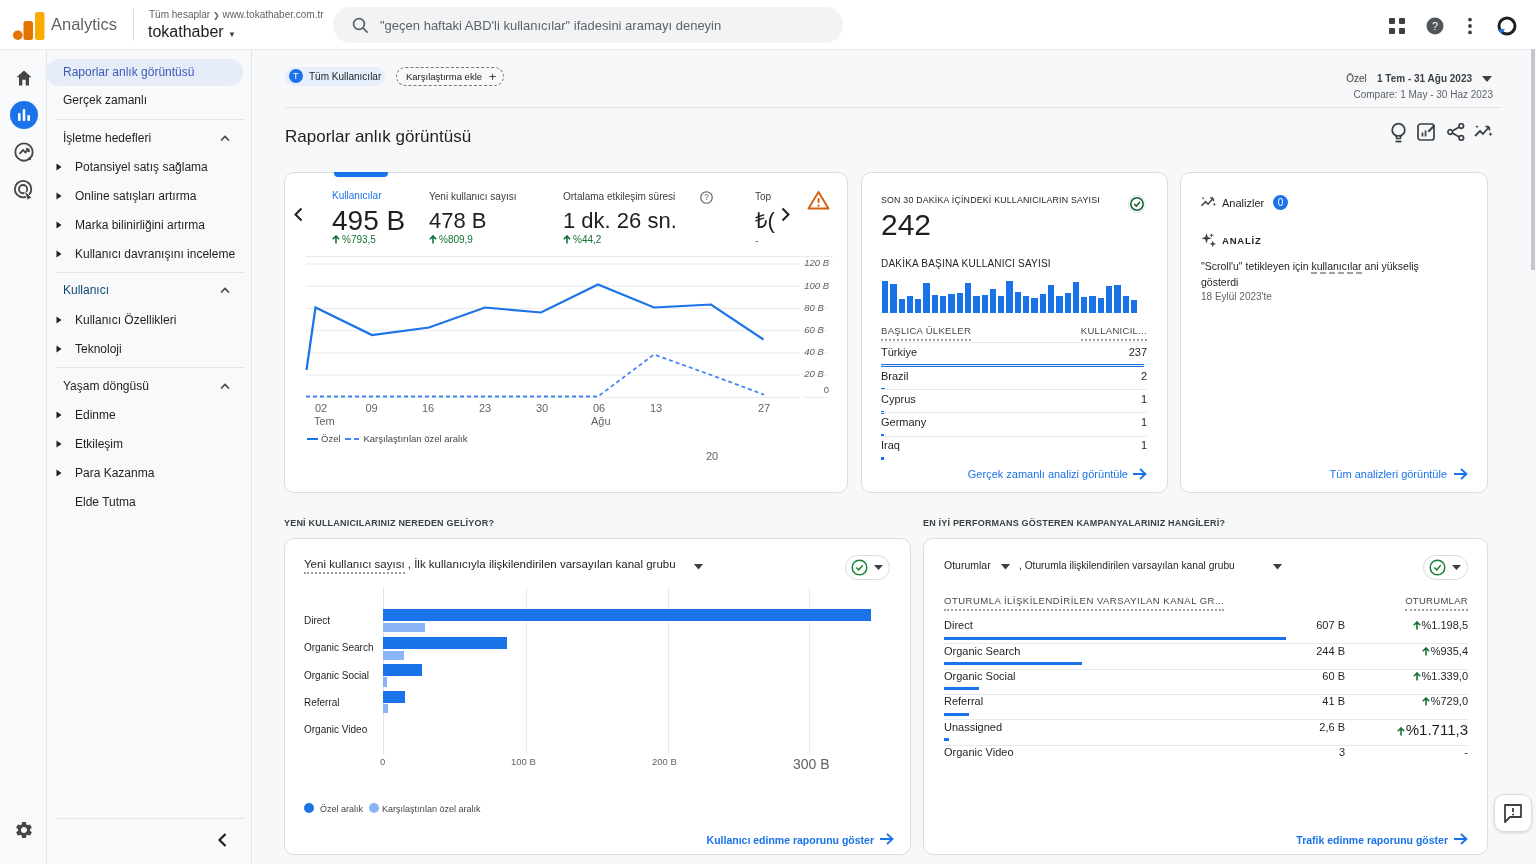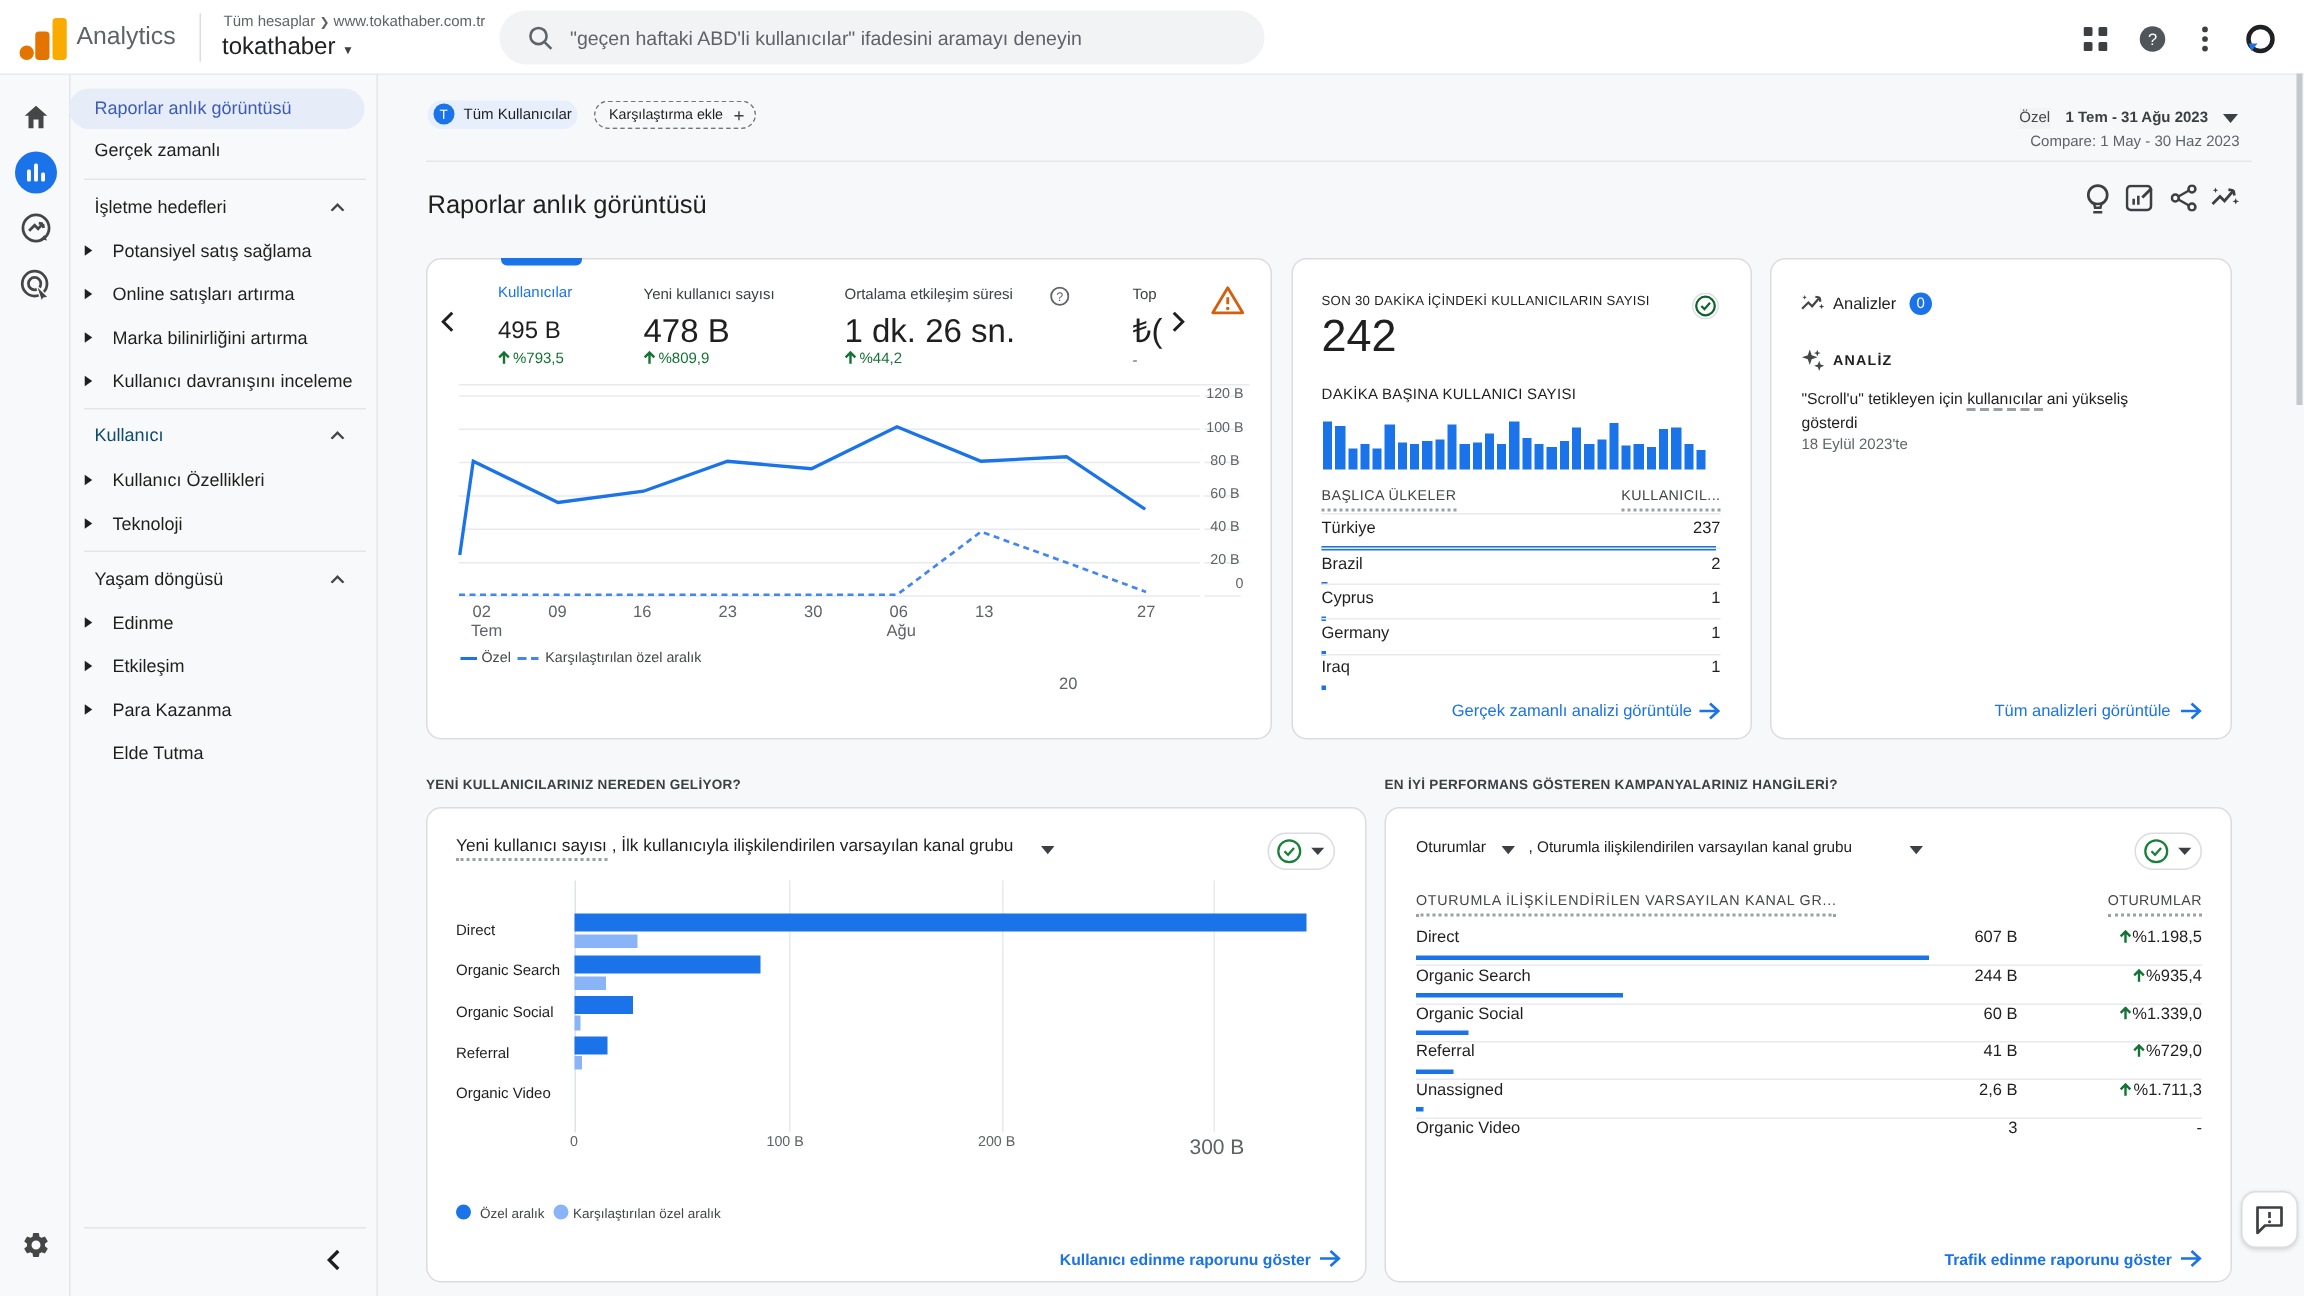--- a/index.html
+++ b/index.html
@@ -185,21 +185,21 @@
   <div class="card" style="left:284px;top:172px;width:564px;height:321px;"></div>
   <div class="abs" style="left:334px;top:172px;width:54px;height:5px;background:#1a73e8;border-radius:0 0 4px 4px;"></div>
   <div id="card1" class="abs" style="left:284px;top:172px;width:564px;height:321px;overflow:hidden;">
     <svg class="abs" style="left:9px;top:35px;" width="10" height="15" viewBox="0 0 10 15">
         <path d="M8.5 1.5 L2.5 7.5 L8.5 13.5" fill="none" stroke="#1f1f1f" stroke-width="2"></path>
       </svg>
     <svg class="abs" style="left:497px;top:35px;" width="10" height="15" viewBox="0 0 10 15">
         <path d="M1.5 1.5 L7.5 7.5 L1.5 13.5" fill="none" stroke="#1f1f1f" stroke-width="2"></path>
       </svg>
     <div class="abs" style="left:48px;top:18px;font-size:10px;color:#1a73e8;">Kullanıcılar</div>
-    <div class="abs" style="left:48px;top:36px;font-size:16px;color:#1f1f1f;line-height:26px;">495 B</div>
+    <div class="abs" style="left:48px;top:36px;font-size:28px;color:#1f1f1f;line-height:26px;">495 B</div>
     <div class="abs" style="left:48px;top:62px;font-size:10px;color:#137333;"><svg style="vertical-align:-1px;margin-right:2px;" width="8" height="9" viewBox="0 0 8 9">
           <path d="M4 8.5 V1.5 M0.8 4.2 L4 1 L7.2 4.2" fill="none" stroke="#137333" stroke-width="1.6"></path>
         </svg>%793,5</div>
     <div class="abs" style="left:145px;top:19px;font-size:10px;color:#3c4043;">Yeni kullanıcı sayısı</div>
     <div class="abs" style="left:145px;top:36px;font-size:22px;color:#1f1f1f;line-height:26px;">478 B</div>
     <div class="abs" style="left:145px;top:62px;font-size:10px;color:#137333;"><svg style="vertical-align:-1px;margin-right:2px;" width="8" height="9" viewBox="0 0 8 9">
           <path d="M4 8.5 V1.5 M0.8 4.2 L4 1 L7.2 4.2" fill="none" stroke="#137333" stroke-width="1.6"></path>
         </svg>%809,9</div>
     <div class="abs" style="left:279px;top:19px;font-size:10px;color:#3c4043;">Ortalama etkileşim süresi</div>
     <svg class="abs" style="left:416px;top:19px;" width="13" height="13" viewBox="0 0 14 14">
@@ -233,21 +233,21 @@
         <line x1="22" y1="180.9" x2="516" y2="180.9"></line>
           <line x1="519" y1="180.9" x2="543" y2="180.9"></line>
         <line x1="22" y1="203.1" x2="516" y2="203.1"></line>
           <line x1="519" y1="203.1" x2="543" y2="203.1"></line>
         <line x1="22" y1="225.3" x2="516" y2="225.3"></line>
           <line x1="519" y1="225.3" x2="543" y2="225.3"></line>
       </g>
       <polyline points="22,224.5 314,224.5 370,182.5 427,203 480,222.6" fill="none" stroke="#4285f4" stroke-width="1.8" stroke-dasharray="4 3"></polyline>
       <polyline points="22.5,198 31.5,135.5 88,163 145,155.5 201,135.5 257,140.5 314,112.5 370,135.5 427,132.5 479.5,167.5" fill="none" stroke="#1a73e8" stroke-width="2.2"></polyline>
     </svg>
-    <div class="abs" style="right:19px;top:80.4px;font-size:9.5px;color:#5f6368;text-align:center;line-height:22.2px;">120 B<br>100 B<br>80 B<br>60 B<br>40 B<br>20 B</div>
+    <div class="abs" style="right:19px;top:80.4px;font-size:9.5px;color:#5f6368;text-align:left;line-height:22.2px;font-style:italic;">120 B<br>100 B<br>80 B<br>60 B<br>40 B<br>20 B</div>
     <div class="abs" style="right:19px;top:212px;font-size:9.5px;color:#5f6368;">0</div>
     <div class="abs" style="left:20px;top:230px;font-size:11px;color:#5f6368;">
         <span style="position:absolute;left:11px;">02</span>
         <span style="position:absolute;left:61.5px;">09</span>
         <span style="position:absolute;left:118px;">16</span>
         <span style="position:absolute;left:175px;">23</span>
         <span style="position:absolute;left:232px;">30</span>
         <span style="position:absolute;left:289px;">06</span>
         <span style="position:absolute;left:346px;">13</span>
         <span style="position:absolute;left:402px;margin-top:48px;">20</span>
@@ -456,21 +456,21 @@
     <div class="abs" style="left:21px;top:155.6px;width:524px;height:1px;background:#e8eaed;"></div>
     <div class="abs" style="left:21px;top:157px;font-size:11px;color:#1f1f1f;">Referral</div>
     <div class="abs" style="right:143px;top:157px;font-size:11px;color:#1f1f1f;">41 B</div>
     <div class="abs" style="right:20px;top:157px;font-size:11px;color:#1f1f1f;"><svg style="vertical-align:-1px;margin-right:1px;" width="8" height="9" viewBox="0 0 8 9">
           <path d="M4 8.5 V1.5 M0.8 4.2 L4 1 L7.2 4.2" fill="none" stroke="#137333" stroke-width="1.6"></path>
         </svg>%729,0</div>
     <div class="abs" style="left:21px;top:174.7px;width:24.5px;height:3px;background:#1a73e8;"></div>
     <div class="abs" style="left:21px;top:181px;width:524px;height:1px;background:#e8eaed;"></div>
     <div class="abs" style="left:21px;top:183px;font-size:11px;color:#1f1f1f;">Unassigned</div>
     <div class="abs" style="right:143px;top:183px;font-size:11px;color:#1f1f1f;">2,6 B</div>
-    <div class="abs" style="right:20px;top:183px;font-size:11px;color:#1f1f1f;"><svg style="vertical-align:-1px;margin-right:1px;" width="8" height="9" viewBox="0 0 8 9">
+    <div class="abs" style="right:20px;top:183px;font-size:15px;color:#1f1f1f;"><svg style="vertical-align:-1px;margin-right:1px;" width="8" height="9" viewBox="0 0 8 9">
           <path d="M4 8.5 V1.5 M0.8 4.2 L4 1 L7.2 4.2" fill="none" stroke="#137333" stroke-width="1.6"></path>
         </svg>%1.711,3</div>
     <div class="abs" style="left:21px;top:200.2px;width:5px;height:3px;background:#1a73e8;"></div>
     <div class="abs" style="left:21px;top:206.6px;width:524px;height:1px;background:#e8eaed;"></div>
     <div class="abs" style="left:21px;top:208px;font-size:11px;color:#1f1f1f;">Organic Video</div>
     <div class="abs" style="right:143px;top:208px;font-size:11px;color:#1f1f1f;">3</div>
     <div class="abs" style="right:20px;top:208px;font-size:11px;color:#1f1f1f;">-</div>
     <div class="abs" style="right:40px;top:296px;font-size:10.5px;font-weight:bold;color:#1a73e8;">Trafik edinme raporunu göster</div>
     <svg class="abs" style="right:20px;top:294px;" width="15" height="14" viewBox="0 0 15 14">
         <path d="M1 7 H13 M8 2 L13.5 7 L8 12" fill="none" stroke="#1a73e8" stroke-width="1.8"></path>

